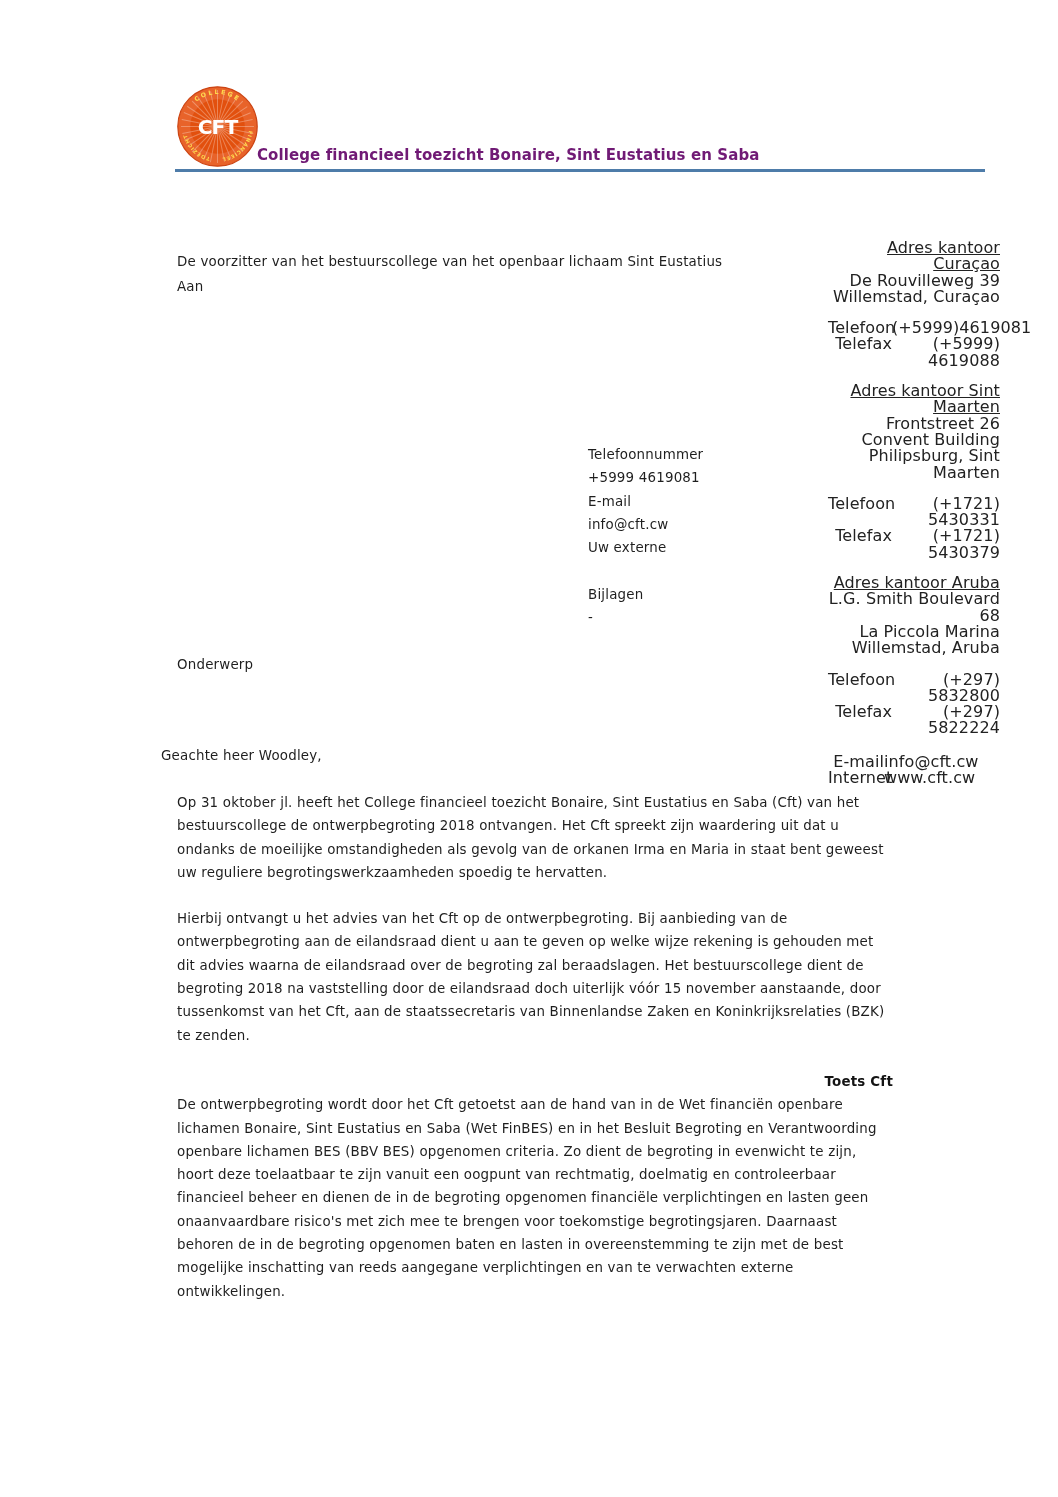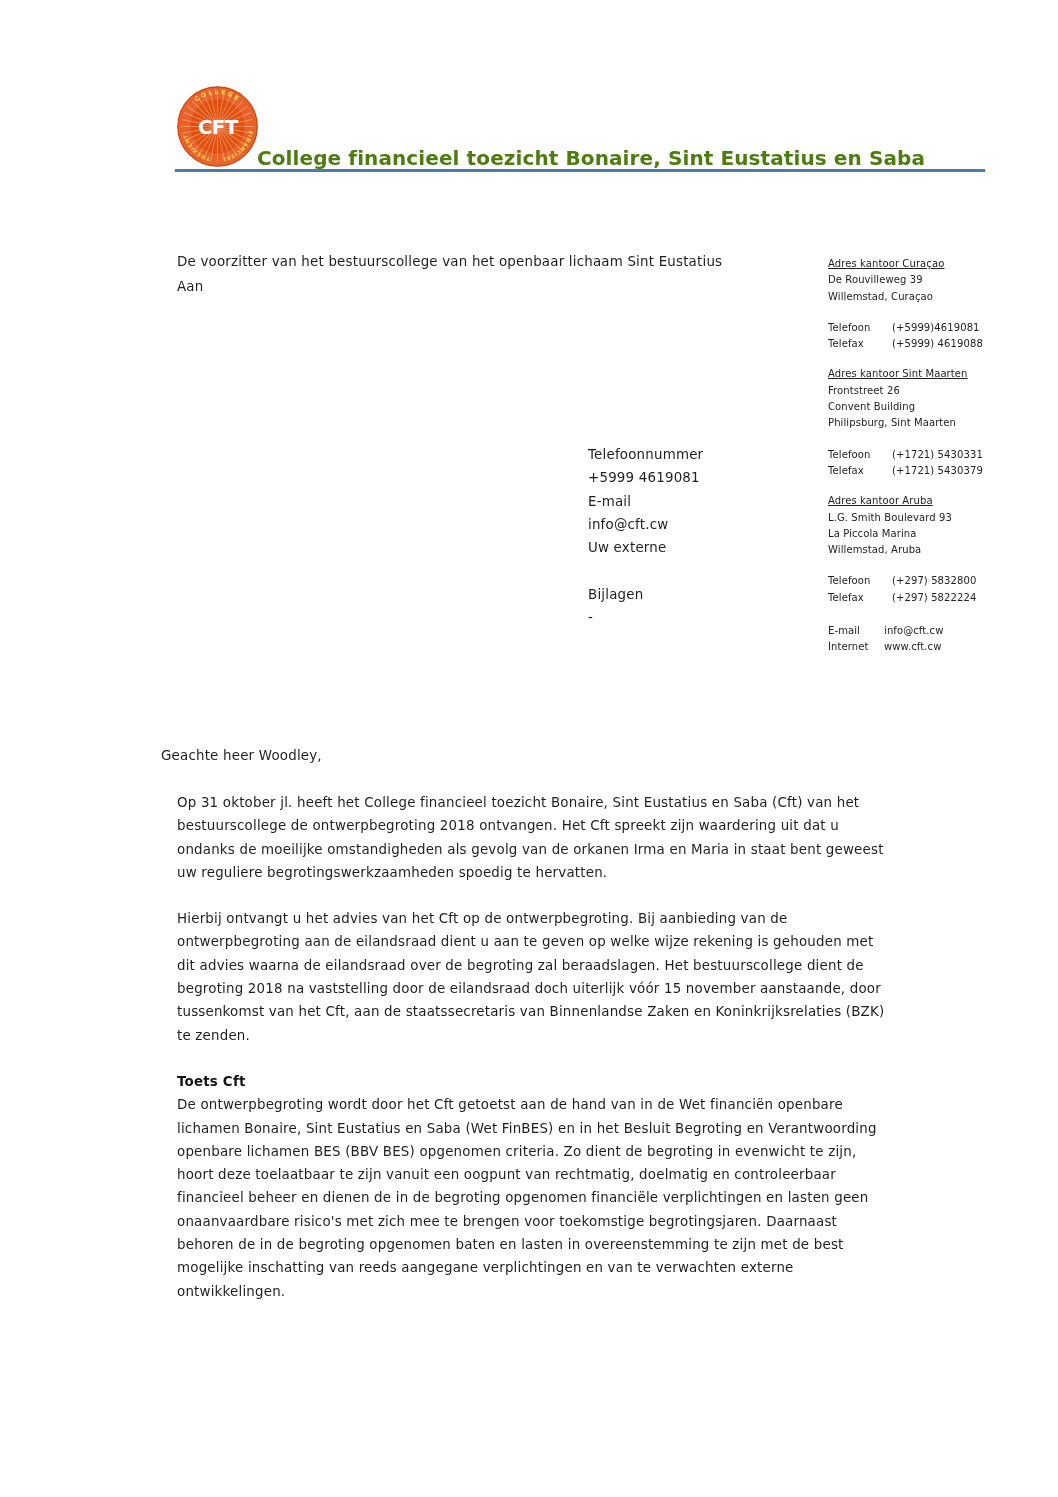--- a/index.html
+++ b/index.html
@@ -9,38 +9,39 @@
     width:1058px; height:1497px;
     background:#ffffff;
     font-family:"DejaVu Sans", sans-serif;
     color:#1e1e1e;
     overflow:hidden;
   }
   
   .logo { position:absolute; left:177px; top:86px; width:81px; height:81px; }
   .org-title {
     position:absolute; left:257px; top:146px;
-    font-size:20px; font-weight:bold; color:#4d7c0f;
+    font-size:15px; font-weight:bold; color:#701a75;
     letter-spacing:0.1px; white-space:nowrap;
   }
   .header-rule {
     position:absolute; left:175px; top:169px;
     width:810px; height:3px;
   }
   
   .recipient {
     position:absolute; left:177px; top:249px;
     font-size:13.4px; line-height:25px; letter-spacing:0.2px;
     white-space:nowrap;
   }
   
   .sidebar {
-    position:absolute; left:828px; top:256px; width:172px;
-    font-size:10px; line-height:16.3px; letter-spacing:0.1px;
+    position:absolute; left:828px; top:240px; width:172px;
+    font-size:16px; line-height:16.3px; letter-spacing:0.1px;
     color:#222;
+    text-align:right;
   }
   .office { margin-bottom:14px; }
   .office-heading { text-decoration:underline; }
   .phones { margin-top:15px; }
   .kv-row { display:flex; }
   .kv-label { width:64px; flex:0 0 64px; }
   .sidebar-contact { margin-top:17px; }
   .sidebar-contact .kv-label { width:56px; flex:0 0 56px; }
   
   .meta-col {
@@ -60,21 +61,21 @@
   .salutation {
     position:absolute; left:161px; top:748px;
     font-size:13.4px; letter-spacing:0.2px;
   }
   .body-text {
     position:absolute; left:177px; top:791px; width:716px;
     font-size:13.4px; line-height:23.3px; letter-spacing:0.2px;
     text-align:left;
   }
   .body-text p { margin:0 0 23px 0; }
-  .body-text h3 { font-size:13.4px; font-weight:bold; margin:0; line-height:23.3px; color:#141414; }
+  .body-text h3 { font-size:13.4px; font-weight:bold; margin:0; line-height:23.3px; color:#141414;text-align:right; }
 </style>
 </head>
 <body>
 
 <div class="page">
 
   <svg class="logo" viewBox="0 0 80 80" aria-hidden="true">
     <defs>
       <path id="arcTop" d="M 8 40 A 32 32 0 0 1 72 40" fill="none"></path>
       <path id="arcRight" d="M 71 44 A 31 31 0 0 1 44 71" fill="none"></path>
@@ -151,21 +152,21 @@
         </div>
         <div class="kv-row">
           <span class="kv-label">Telefax</span>
           <span>(+1721) 5430379</span>
         </div>
       </div>
     </div>
 
     <div class="office">
       <div class="office-heading">Adres kantoor Aruba</div>
-      <div>L.G. Smith Boulevard 93</div>
+      <div>L.G. Smith Boulevard 68</div>
       <div>La Piccola Marina</div>
       <div>Willemstad, Aruba</div>
       <div class="phones">
         <div class="kv-row">
           <span class="kv-label">Telefoon</span>
           <span>(+297) 5832800</span>
         </div>
         <div class="kv-row">
           <span class="kv-label">Telefax</span>
           <span>(+297) 5822224</span>
@@ -190,20 +191,21 @@
     <div class="m-row">+5999 4619081</div>
     <div class="m-row">E-mail</div>
     <div class="m-row">info@cft.cw</div>
     <div class="m-row">Uw externe</div>
     <div class="m-row"></div>
     <div class="m-row">Bijlagen</div>
     <div class="m-row">-</div>
   </div>
 
   <div class="subject">
+    <div>Onderwerp</div>
   </div>
 
   <div class="salutation">Geachte heer Woodley,</div>
 
   <div class="body-text">
     <p>Op 31 oktober jl. heeft het College financieel toezicht Bonaire, Sint Eustatius en Saba (Cft) van het bestuurscollege de ontwerpbegroting 2018 ontvangen. Het Cft spreekt zijn waardering uit dat u ondanks de moeilijke omstandigheden als gevolg van de orkanen Irma en Maria in staat bent geweest uw reguliere begrotingswerkzaamheden spoedig te hervatten.</p>
     <p>Hierbij ontvangt u het advies van het Cft op de ontwerpbegroting. Bij aanbieding van de ontwerpbegroting aan de eilandsraad dient u aan te geven op welke wijze rekening is gehouden met dit advies waarna de eilandsraad over de begroting zal beraadslagen. Het bestuurscollege dient de begroting 2018 na vaststelling door de eilandsraad doch uiterlijk vóór 15 november aanstaande, door tussenkomst van het Cft, aan de staatssecretaris van Binnenlandse Zaken en Koninkrijksrelaties (BZK) te zenden.</p>
     <h3>Toets Cft</h3>
     <p>De ontwerpbegroting wordt door het Cft getoetst aan de hand van in de Wet financiën openbare lichamen Bonaire, Sint Eustatius en Saba (Wet FinBES) en in het Besluit Begroting en Verantwoording openbare lichamen BES (BBV BES) opgenomen criteria. Zo dient de begroting in evenwicht te zijn, hoort deze toelaatbaar te zijn vanuit een oogpunt van rechtmatig, doelmatig en controleerbaar financieel beheer en dienen de in de begroting opgenomen financiële verplichtingen en lasten geen onaanvaardbare risico's met zich mee te brengen voor toekomstige begrotingsjaren. Daarnaast behoren de in de begroting opgenomen baten en lasten in overeenstemming te zijn met de best mogelijke inschatting van reeds aangegane verplichtingen en van te verwachten externe ontwikkelingen.</p>
   </div>

